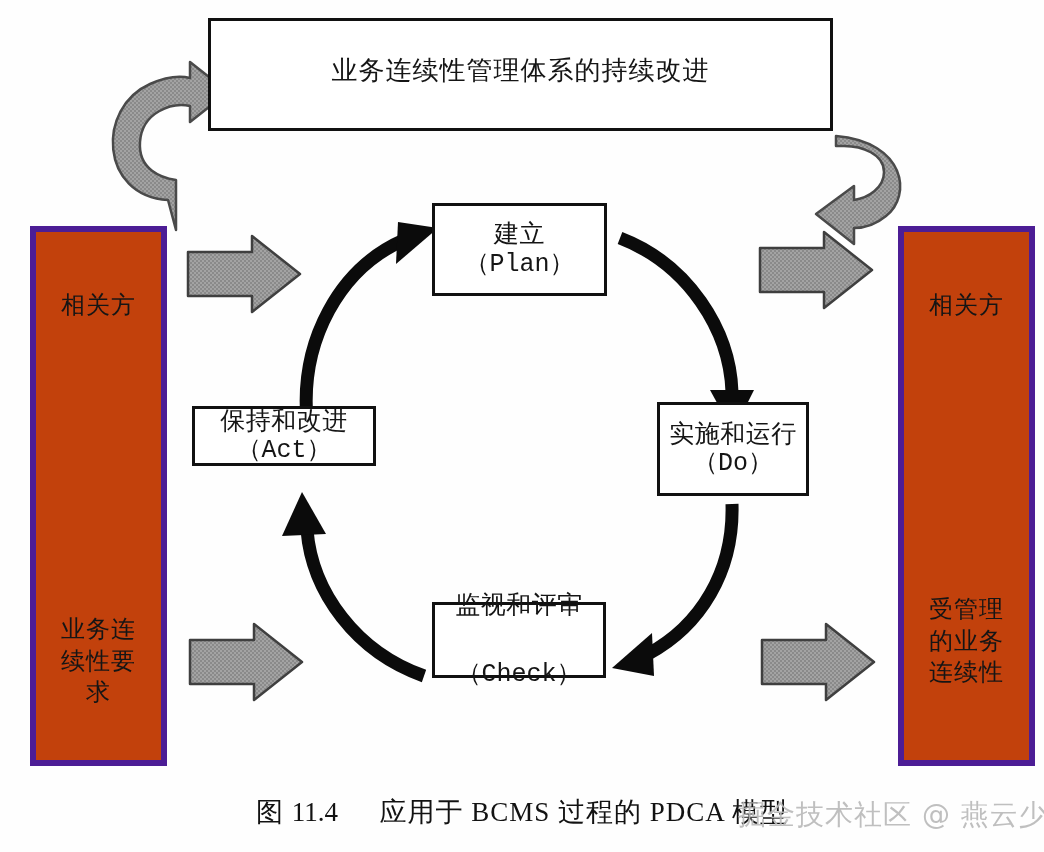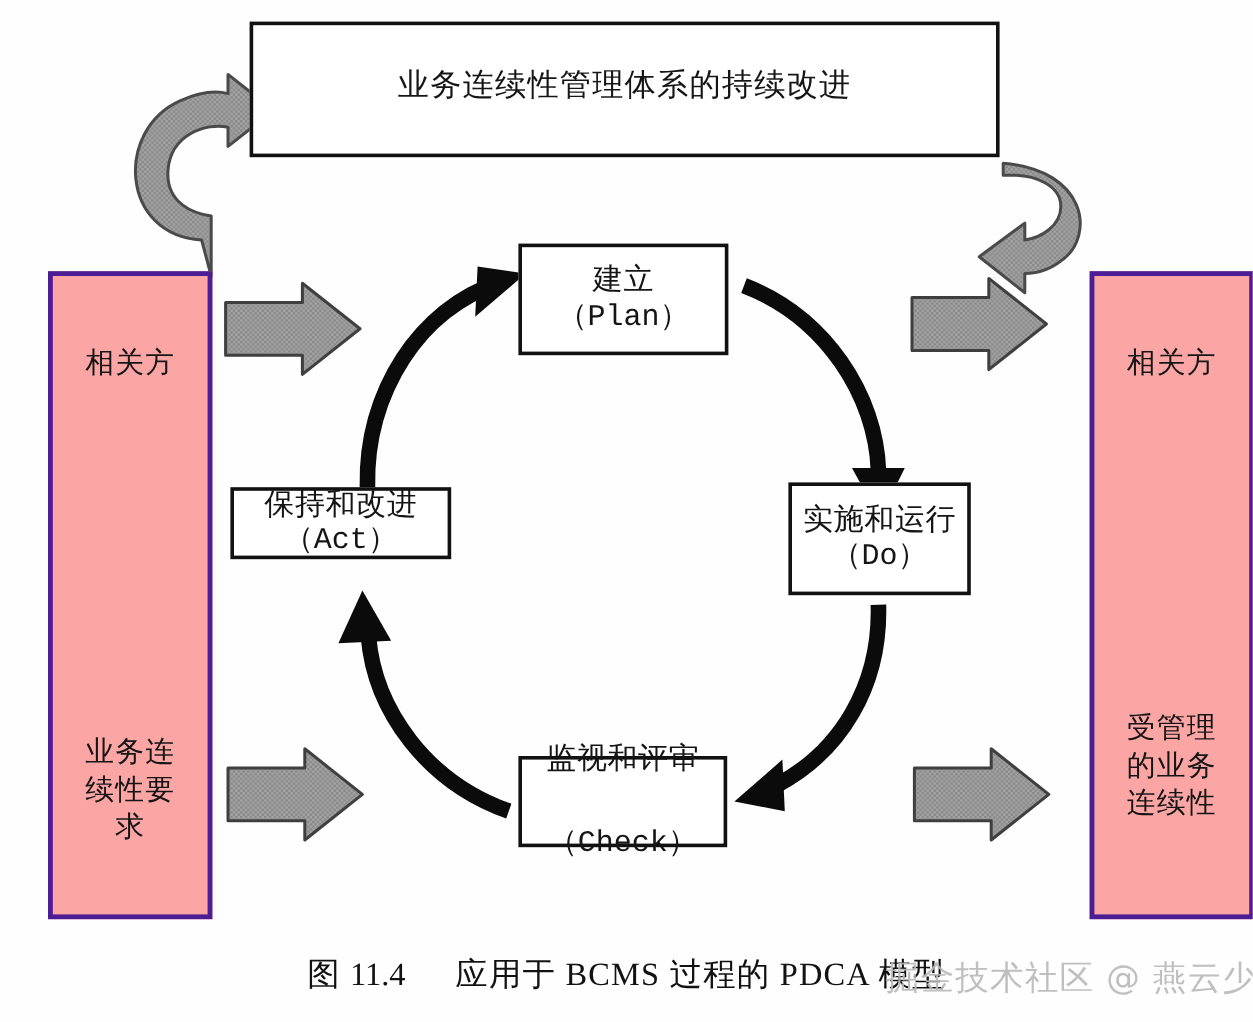--- a/index.html
+++ b/index.html
@@ -73,40 +73,39 @@
   
   #box-do {
     left: 657px;
     top: 402px;
     width: 152px;
     height: 94px;
   }
   
   #box-check {
     left: 432px;
-    top: 630px;
+    top: 602px;
     width: 174px;
     height: 76px;
     gap: 40px;
   }
   
   #box-act {
     left: 192px;
     top: 406px;
     width: 184px;
     height: 60px;
   }
   
   .side-panel {
     position: absolute;
     box-sizing: border-box;
-    background: #fca5a5;
-    border: 4px solid #4c1d95;
+    background: #c2410c;
+    border: 6px solid #4c1d95;
     z-index: 5;
-    margin-left: 10px;
   }
   #panel-left {
     left: 30px;
     top: 226px;
     width: 137px;
     height: 540px;
   }
   #panel-right {
     left: 898px;
     top: 226px;

